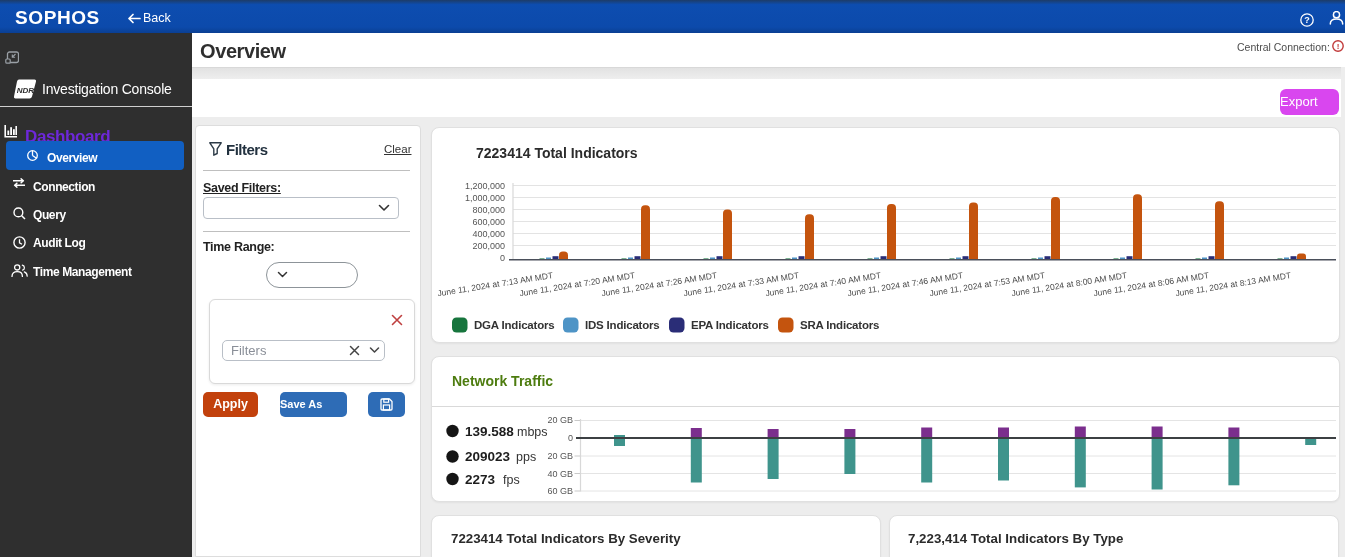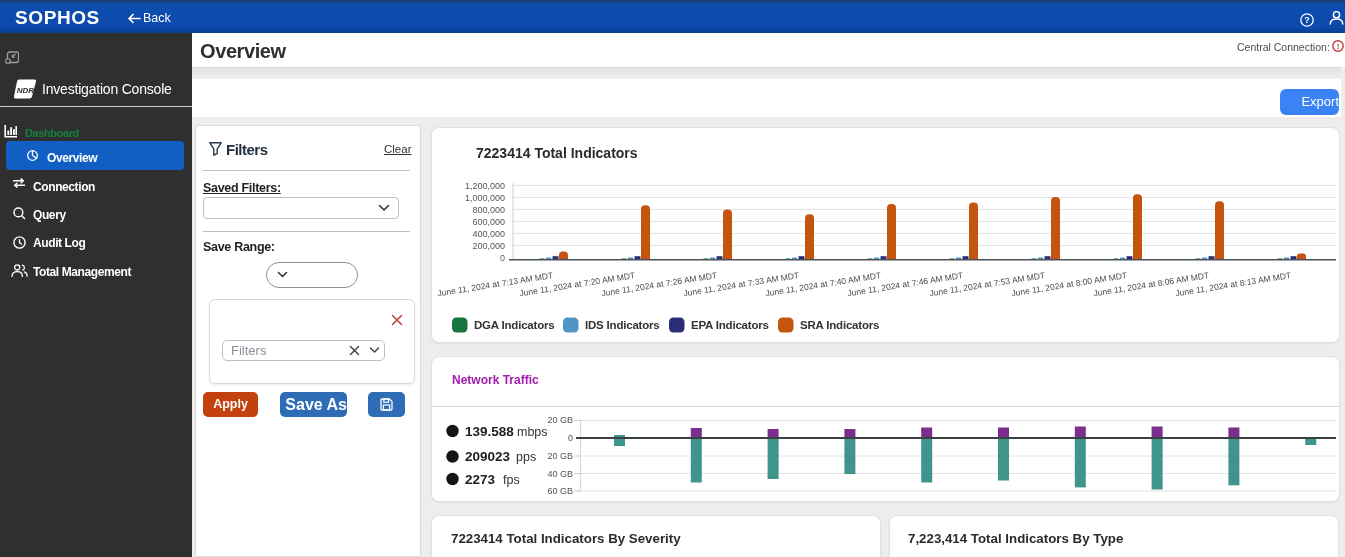--- a/index.html
+++ b/index.html
@@ -29,21 +29,21 @@
 <div class="abs" style="left:1237px;top:41px;font-size:10.5px;color:#4d4d4d;white-space:nowrap;">Central Connection:</div>
 <svg class="abs" style="left:1332px;top:40px;" width="12" height="12" viewBox="0 0 12 12">
   <circle cx="6" cy="6" r="5.2" stroke="#c13a3a" stroke-width="1.4" fill="none"></circle>
   <text x="6" y="9" text-anchor="middle" font-size="8" font-weight="bold" fill="#c13a3a" font-family="Liberation Sans">!</text>
 </svg>
 
 <div class="abs" style="left:192px;top:67px;width:1149px;height:12px;background:linear-gradient(180deg,#e2e2e2 0%,#eeeeee 100%);border-top:1px solid #d8d8d8;"></div>
 <div class="abs" style="left:192px;top:79px;width:1149px;height:38px;background:#fff;"></div>
 <div class="abs" style="left:192px;top:117px;width:1153px;height:440px;background:#ededed;"></div>
 
-<div class="abs" style="left:1280px;top:89px;width:59px;height:26px;background:#3b82f6;border-radius:6px;color:#fff;font-size:13px;text-align:right;line-height:26px;">Export</div>
+<div class="abs" style="left:1280px;top:89px;width:59px;height:26px;background:#d946ef;border-radius:6px;color:#fff;font-size:13px;text-align:left;line-height:26px;">Export</div>
 
 <div class="abs" style="left:0;top:33px;width:192px;height:524px;background:#2f2f2f;"></div>
 <svg class="abs" style="left:5px;top:51px;" width="14" height="13" viewBox="0 0 14 13">
   <rect x="2.5" y="1" width="11" height="10.5" rx="2" stroke="#9aa0a6" stroke-width="1.3" fill="none"></rect>
   <rect x="0.8" y="8" width="4.4" height="4.2" rx="1" fill="#2f2f2f" stroke="#9aa0a6" stroke-width="1.2"></rect>
   <path d="M10.5 3 L7.3 6.2 M7.3 3.4 L7.3 6.2 L10.1 6.2" stroke="#9aa0a6" stroke-width="1.1" fill="none"></path>
 </svg>
 <svg class="abs" style="left:13px;top:79px;" width="24" height="20" viewBox="0 0 24 20">
   <path d="M6 0.5 L21.5 0.5 Q23.5 0.5 23 2.5 L19 17.5 Q18.5 19.5 16.5 19.5 L2.5 19.5 Q0.5 19.5 1 17.5 L4 2.5 Q4.5 0.5 6 0.5 Z" fill="#fff"></path>
   <text x="12.3" y="13.5" text-anchor="middle" font-size="8" font-weight="bold" font-style="italic" fill="#2f2f2f" font-family="Liberation Sans">NDR</text>
@@ -51,21 +51,21 @@
 <div class="abs" style="left:42px;top:81px;color:#fff;font-size:14px;font-weight:normal;letter-spacing:-0.2px;white-space:nowrap;">Investigation Console</div>
 <div class="abs" style="left:0;top:106px;width:192px;height:1px;background:#cfcfcf;"></div>
 
 <svg class="abs" style="left:4px;top:124px;" width="14" height="14" viewBox="0 0 14 14">
   <path d="M1.2 1 L1.2 12.8 L13 12.8" stroke="#fff" stroke-width="1.6" fill="none"></path>
   <rect x="3.4" y="6.5" width="1.8" height="4.5" fill="#fff"></rect>
   <rect x="6.2" y="3.2" width="1.8" height="7.8" fill="#fff"></rect>
   <rect x="9" y="5.2" width="1.8" height="5.8" fill="#fff"></rect>
   <rect x="11.4" y="2" width="1.6" height="9" fill="#fff"></rect>
 </svg>
-<div class="abs" style="left:25px;top:127px;color:#15803d;font-size:11px;font-weight:bold;letter-spacing:-0.4px;">Dashboard</div>
+<div class="abs" style="left:25px;top:127px;color:#6d28d9;font-size:17px;font-weight:bold;letter-spacing:-0.4px;">Dashboard</div>
 
 <div class="abs" style="left:6px;top:141px;width:178px;height:29px;background:#115fc2;border-radius:4px;"></div>
 <svg class="abs" style="left:27px;top:150px;" width="11" height="11" viewBox="0 0 11 11">
   <circle cx="5.5" cy="5.5" r="4.8" stroke="#fff" stroke-width="1.3" fill="none"></circle>
   <path d="M5.5 5.5 L5.5 0.7 M5.5 5.5 L9.5 8.2" stroke="#fff" stroke-width="1.3" fill="none"></path>
 </svg>
 <div class="abs" style="left:47px;top:151px;color:#fff;font-size:12px;font-weight:bold;letter-spacing:-0.4px;">Overview</div>
 
 <svg class="abs" style="left:12px;top:178px;" width="14" height="10" viewBox="0 0 14 10">
   <path d="M1 2.8 H11 M8.6 0.4 L11.4 2.8 L8.6 5.2" stroke="#fff" stroke-width="1.4" fill="none" stroke-linejoin="round"></path>
@@ -83,56 +83,56 @@
   <circle cx="6.5" cy="6.5" r="5.6" stroke="#fff" stroke-width="1.4" fill="none"></circle>
   <path d="M6.5 3.2 L6.5 6.8 L9 8.2" stroke="#fff" stroke-width="1.3" fill="none"></path>
 </svg>
 <div class="abs" style="left:33px;top:236px;color:#fff;font-size:12px;font-weight:bold;letter-spacing:-0.4px;">Audit Log</div>
 
 <svg class="abs" style="left:11px;top:264px;" width="17" height="13" viewBox="0 0 17 13">
   <circle cx="6.2" cy="3.4" r="2.6" stroke="#fff" stroke-width="1.3" fill="none"></circle>
   <path d="M1 12.4 C1 9 3.2 7.6 6.2 7.6 C9.2 7.6 11.4 9 11.4 12.4" stroke="#fff" stroke-width="1.3" fill="none" stroke-linecap="round"></path>
   <path d="M11.3 1.2 C12.6 1.5 13.4 2.4 13.4 3.7 C13.4 5 12.6 5.8 11.6 6.1 M13.3 7.9 C15.2 8.6 16.2 10 16.2 12.2" stroke="#fff" stroke-width="1.2" fill="none" stroke-linecap="round"></path>
 </svg>
-<div class="abs" style="left:33px;top:265px;color:#fff;font-size:12px;font-weight:bold;letter-spacing:-0.4px;">Total Management</div>
+<div class="abs" style="left:33px;top:265px;color:#fff;font-size:12px;font-weight:bold;letter-spacing:-0.4px;">Time Management</div>
 
 <div class="abs" style="left:195px;top:125px;width:226px;height:432px;background:#fff;border:1px solid #ddd;border-radius:4px 4px 0 0;"></div>
 <svg class="abs" style="left:209px;top:142px;" width="13" height="14" viewBox="0 0 13 14">
   <path d="M0.8 0.8 H12.2 L8.2 6.8 L8.2 11.5 L4.8 13.2 L4.8 6.8 Z" stroke="#2c3a47" stroke-width="1.4" fill="none" stroke-linejoin="round"></path>
 </svg>
 <div class="abs" style="left:226px;top:141px;font-size:15px;font-weight:bold;letter-spacing:-0.5px;color:#22313f;">Filters</div>
 <div class="abs" style="left:384px;top:143px;font-size:11.5px;color:#333;text-decoration:underline;">Clear</div>
 <div class="abs" style="left:203px;top:170px;width:207px;height:1px;background:#bfbfbf;"></div>
 <div class="abs" style="left:203px;top:181px;font-size:12.5px;font-weight:bold;letter-spacing:-0.3px;color:#222;text-decoration:underline;">Saved Filters:</div>
 <div class="abs" style="left:203px;top:197px;width:196px;height:22px;background:#fff;border:1px solid #b9bfc7;border-radius:4px;"></div>
 <svg class="abs" style="left:378px;top:204px;" width="12" height="8" viewBox="0 0 12 8">
   <path d="M1.5 1.5 L6 6 L10.5 1.5" stroke="#333" stroke-width="1.6" fill="none" stroke-linecap="round" stroke-linejoin="round"></path>
 </svg>
 <div class="abs" style="left:203px;top:231px;width:207px;height:1px;background:#bfbfbf;"></div>
-<div class="abs" style="left:203px;top:240px;font-size:12.5px;font-weight:bold;letter-spacing:-0.3px;color:#222;">Save Range:</div>
+<div class="abs" style="left:203px;top:240px;font-size:12.5px;font-weight:bold;letter-spacing:-0.3px;color:#222;">Time Range:</div>
 <div class="abs" style="left:266px;top:262px;width:92px;height:26px;border:1.5px solid #8d9499;border-radius:13px;background:#fff;"></div>
 <svg class="abs" style="left:277px;top:271px;" width="11" height="8" viewBox="0 0 11 8">
   <path d="M1.5 1.5 L5.5 5.5 L9.5 1.5" stroke="#333" stroke-width="1.5" fill="none" stroke-linecap="round" stroke-linejoin="round"></path>
 </svg>
 <div class="abs" style="left:290px;top:268px;font-size:13px;color:#222;margin-top:36px;">Last 1 hour</div>
 
 <div class="abs" style="left:209px;top:299px;width:206px;height:85px;background:#fff;border:1px solid #d9d9d9;border-radius:6px;box-shadow:0 1px 3px rgba(0,0,0,0.08);"></div>
 <svg class="abs" style="left:391px;top:314px;" width="12" height="12" viewBox="0 0 12 12">
   <path d="M1.5 1.5 L10.5 10.5 M10.5 1.5 L1.5 10.5" stroke="#bf4040" stroke-width="1.6" stroke-linecap="round"></path>
 </svg>
 <div class="abs" style="left:222px;top:340px;width:163px;height:21px;background:#fff;border:1px solid #b9bfc7;border-radius:5px;"></div>
 <div class="abs" style="left:231px;top:343px;font-size:13px;color:#8a8f98;">Filters</div>
 <svg class="abs" style="left:349px;top:345px;" width="11" height="11" viewBox="0 0 11 11">
   <path d="M1.5 1.5 L9.5 9.5 M9.5 1.5 L1.5 9.5" stroke="#444" stroke-width="1.5" stroke-linecap="round"></path>
 </svg>
 <svg class="abs" style="left:369px;top:347px;" width="11" height="7" viewBox="0 0 11 7">
   <path d="M1.5 1 L5.5 5 L9.5 1" stroke="#444" stroke-width="1.5" fill="none" stroke-linecap="round" stroke-linejoin="round"></path>
 </svg>
 <div class="abs" style="left:203px;top:392px;width:55px;height:25px;background:#c2410c;border-radius:5px;color:#fff;font-size:12.5px;font-weight:bold;text-align:center;line-height:25px;">Apply</div>
-<div class="abs" style="left:280px;top:392px;width:67px;height:25px;background:#2e6cb6;border-radius:5px;color:#fff;font-size:16px;font-weight:bold;text-align:right;line-height:25px;">Save As</div>
+<div class="abs" style="left:280px;top:392px;width:67px;height:25px;background:#2e6cb6;border-radius:5px;color:#fff;font-size:11px;font-weight:bold;text-align:left;line-height:25px;">Save As</div>
 <div class="abs" style="left:368px;top:392px;width:37px;height:25px;background:#2e6cb6;border-radius:5px;"></div>
 <svg class="abs" style="left:380px;top:398px;" width="13" height="13" viewBox="0 0 13 13">
   <path d="M1 2 Q1 1 2 1 L9.5 1 L12 3.5 L12 11 Q12 12 11 12 L2 12 Q1 12 1 11 Z" stroke="#fff" stroke-width="1.3" fill="none" stroke-linejoin="round"></path>
   <rect x="3.4" y="7" width="6.2" height="5" fill="none" stroke="#fff" stroke-width="1.2"></rect>
   <rect x="3.8" y="1" width="4.8" height="3.2" fill="none" stroke="#fff" stroke-width="1.2"></rect>
 </svg>
 
 <div class="card" style="left:431px;top:127px;width:909px;height:216px;"></div>
 <div class="abs" style="left:452px;top:145px;font-size:14px;font-weight:bold;color:#2b2b2b;margin-left:24px;">7223414 Total Indicators</div>
 <svg class="abs" style="left:431px;top:127px;" width="909" height="216" viewBox="0 0 909 216">
@@ -205,21 +205,21 @@
 <text x="43" y="202" font-size="11.5" font-weight="bold" letter-spacing="-0.2" fill="#333">DGA Indicators</text>
 <rect x="132" y="190.5" width="15.5" height="15" rx="4.5" fill="#4e94c6"></rect>
 <text x="154" y="202" font-size="11.5" font-weight="bold" letter-spacing="-0.2" fill="#333">IDS Indicators</text>
 <rect x="238" y="190.5" width="15.5" height="15" rx="4.5" fill="#2a2d77"></rect>
 <text x="260" y="202" font-size="11.5" font-weight="bold" letter-spacing="-0.2" fill="#333">EPA Indicators</text>
 <rect x="347" y="190.5" width="15.5" height="15" rx="4.5" fill="#c4540e"></rect>
 <text x="369" y="202" font-size="11.5" font-weight="bold" letter-spacing="-0.2" fill="#333">SRA Indicators</text>
 </svg>
 
 <div class="card" style="left:431px;top:356px;width:909px;height:146px;"></div>
-<div class="abs" style="left:452px;top:373px;font-size:12px;font-weight:bold;color:#a21caf;">Network Traffic</div>
+<div class="abs" style="left:452px;top:373px;font-size:14px;font-weight:bold;color:#4d7c0f;">Network Traffic</div>
 <div class="abs" style="left:432px;top:406px;width:907px;height:1px;background:#d9d9d9;"></div>
 <svg class="abs" style="left:431px;top:357px;" width="909" height="145" viewBox="0 0 909 145">
 <line x1="149.5" y1="63.5" x2="905" y2="63.5" stroke="#e4e4e4" stroke-width="1"></line>
 <line x1="143.5" y1="63.5" x2="149.5" y2="63.5" stroke="#c9c9c9" stroke-width="1"></line>
 <line x1="149.5" y1="99" x2="905" y2="99" stroke="#e4e4e4" stroke-width="1"></line>
 <line x1="143.5" y1="99" x2="149.5" y2="99" stroke="#c9c9c9" stroke-width="1"></line>
 <line x1="149.5" y1="116.5" x2="905" y2="116.5" stroke="#e4e4e4" stroke-width="1"></line>
 <line x1="143.5" y1="116.5" x2="149.5" y2="116.5" stroke="#c9c9c9" stroke-width="1"></line>
 <line x1="149.5" y1="134" x2="905" y2="134" stroke="#e4e4e4" stroke-width="1"></line>
 <line x1="143.5" y1="134" x2="149.5" y2="134" stroke="#c9c9c9" stroke-width="1"></line>

